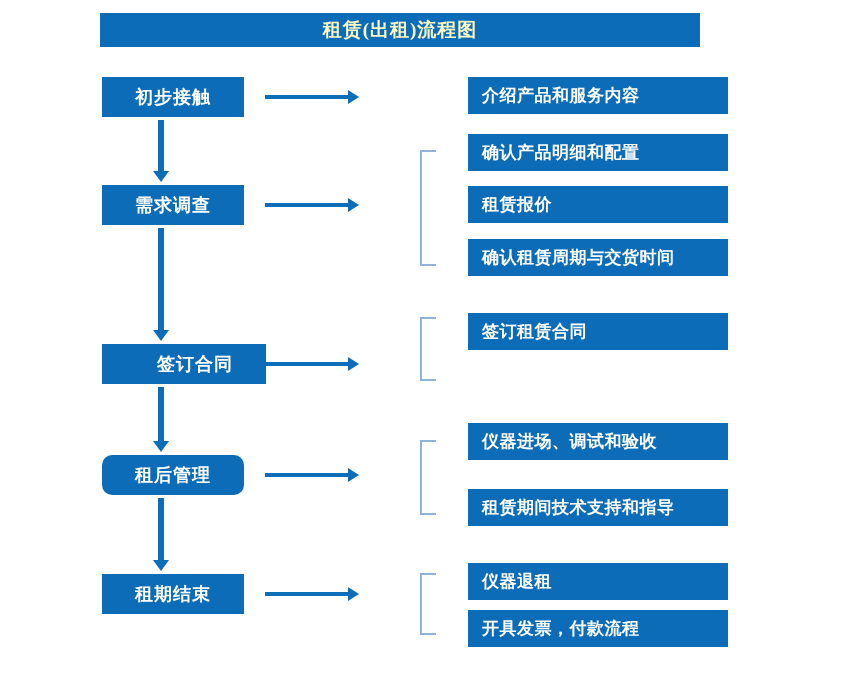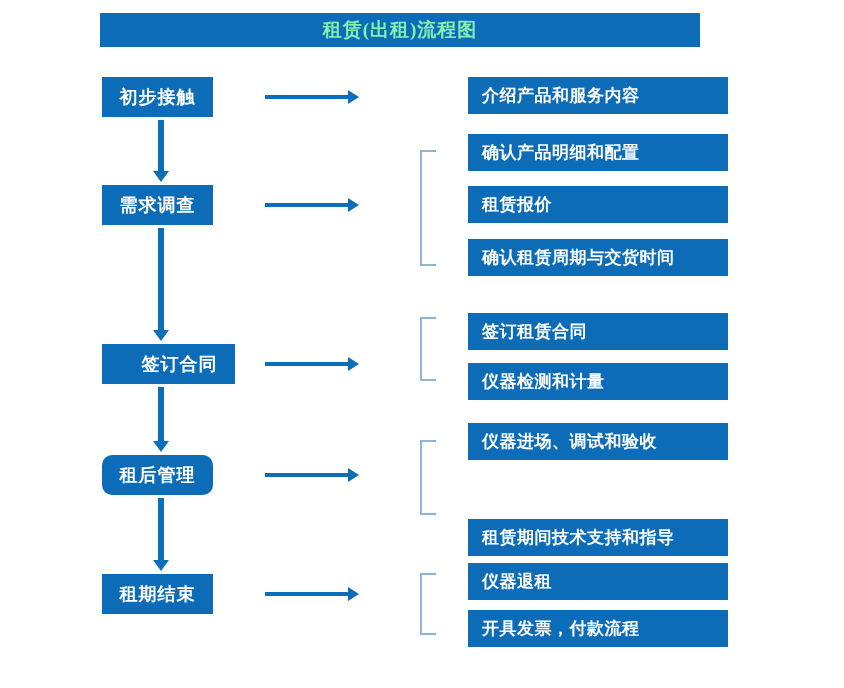--- a/index.html
+++ b/index.html
@@ -17,39 +17,39 @@
     background: #ffffff;
     overflow: hidden;
   }
   .title-bar {
     position: absolute;
     left: 100px;
     top: 13px;
     width: 600px;
     height: 34px;
     background: #0d6cb8;
-    color: #86efac;
+    color: #fef9c3;
     font-size: 19px;
     font-weight: bold;
     display: flex;
     align-items: center;
     justify-content: center;
     letter-spacing: 1px;
   }
   .node {
     position: absolute;
     background: #0d6cb8;
     color: #ffffff;
     font-weight: bold;
     display: flex;
     align-items: center;
   }
   .node.left {
     left: 102px;
-    width: 111px;
+    width: 142px;
     height: 40px;
     justify-content: center;
     font-size: 18px;
     letter-spacing: 1px;
   }
   .node.right {
     left: 443px;
     width: 260px;
     height: 37px;
     justify-content: flex-start;
@@ -187,27 +187,24 @@
   </div>
   <div class="node right" style="top:186px;">
     <span>租赁报价</span>
   </div>
   <div class="node right" style="top:239px;">
     <span>确认租赁周期与交货时间</span>
   </div>
   <div class="node right" style="top:313px;">
     <span>签订租赁合同</span>
   </div>
-  <div class="node right" style="top:363px;">
-    <span>仪器检测和计量</span>
-  </div>
   <div class="node right" style="top:423px;">
     <span>仪器进场、调试和验收</span>
   </div>
-  <div class="node right" style="top:519px;">
+  <div class="node right" style="top:489px;">
     <span>租赁期间技术支持和指导</span>
   </div>
   <div class="node right" style="top:563px;">
     <span>仪器退租</span>
   </div>
   <div class="node right" style="top:610px;align-items:center;">
     <span>开具发票，付款流程</span>
   </div>
 
 </div>

